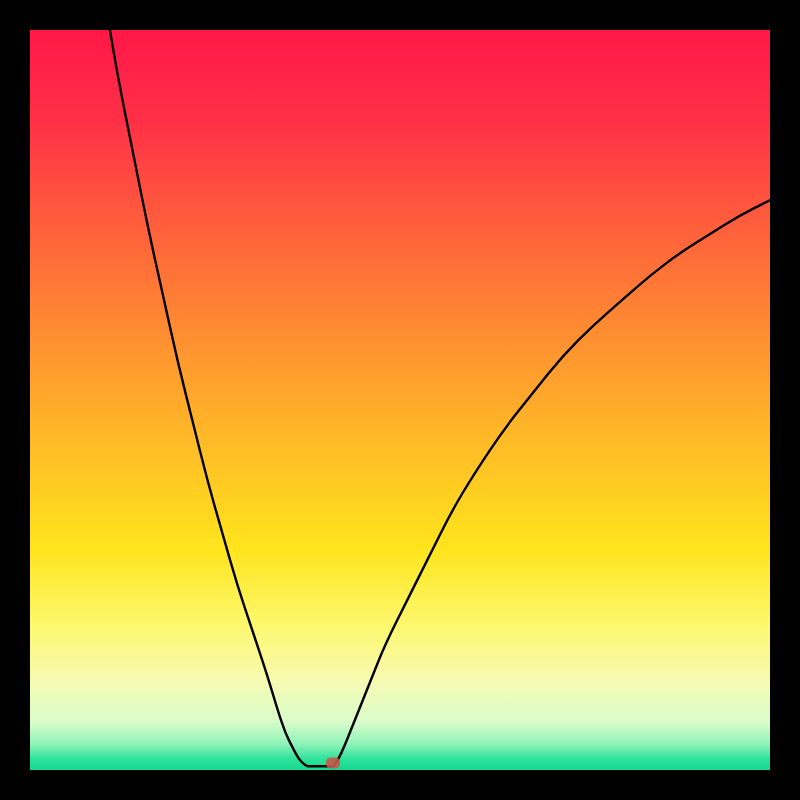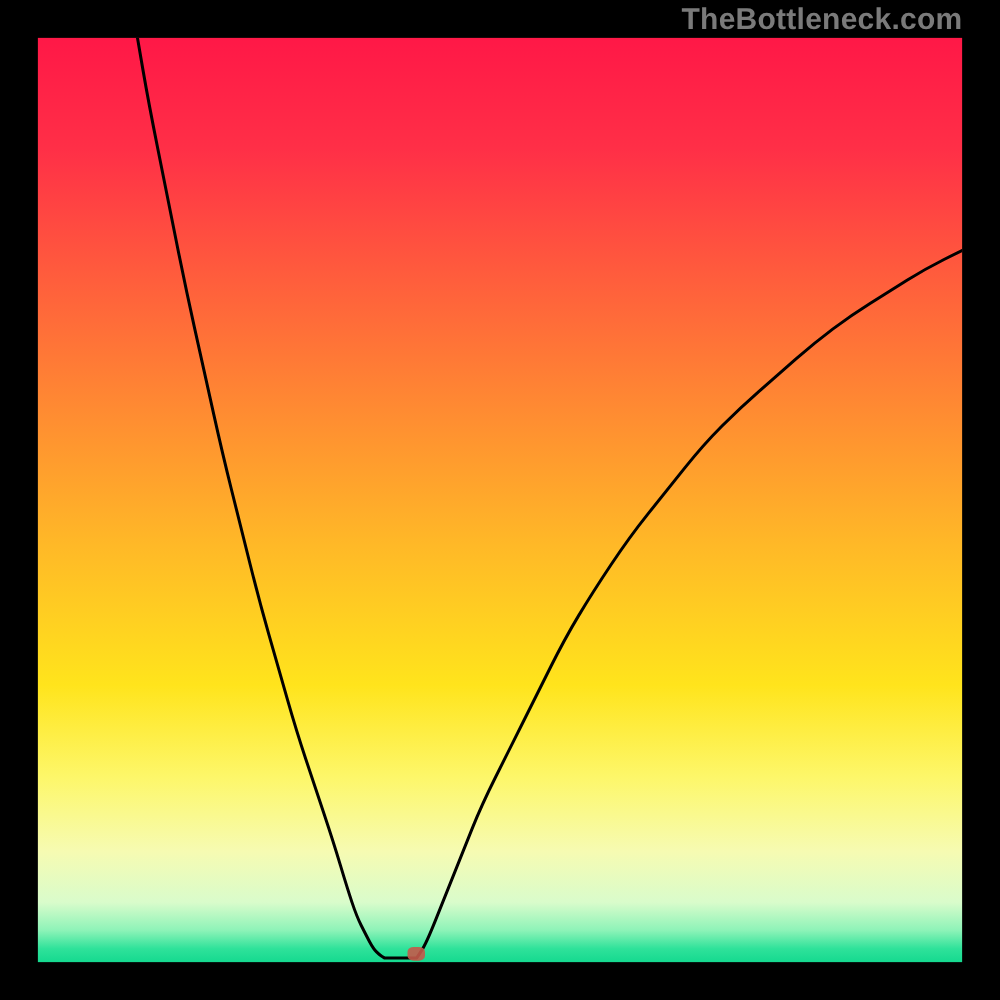--- a/index.html
+++ b/index.html
@@ -48,21 +48,20 @@
     height: 11px;
     border-radius: 5px / 4px;
     background: #c45a4a;
     opacity: 0.9;
     transform: translate(-50%, -50%);
   }
 </style>
 </head>
 <body>
 <div class="frame">
-  <div class="watermark">TheBottleneck.com</div>
   <div class="plot-area">
     <svg id="chart-svg" viewBox="0 0 740 740" preserveAspectRatio="none">
         <defs>
           <linearGradient id="bg-grad" x1="0" y1="0" x2="0" y2="1">
             <stop offset="0%" stop-color="#ff1847"></stop>
             <stop offset="12%" stop-color="#ff2f47"></stop>
             <stop offset="25%" stop-color="#ff5a3d"></stop>
             <stop offset="40%" stop-color="#ff8a32"></stop>
             <stop offset="55.00000000000001%" stop-color="#ffb927"></stop>
             <stop offset="70%" stop-color="#ffe41c"></stop>

